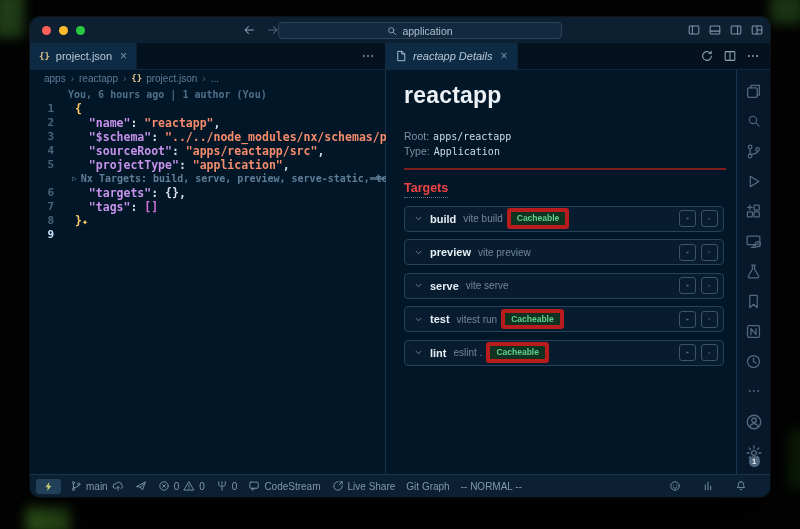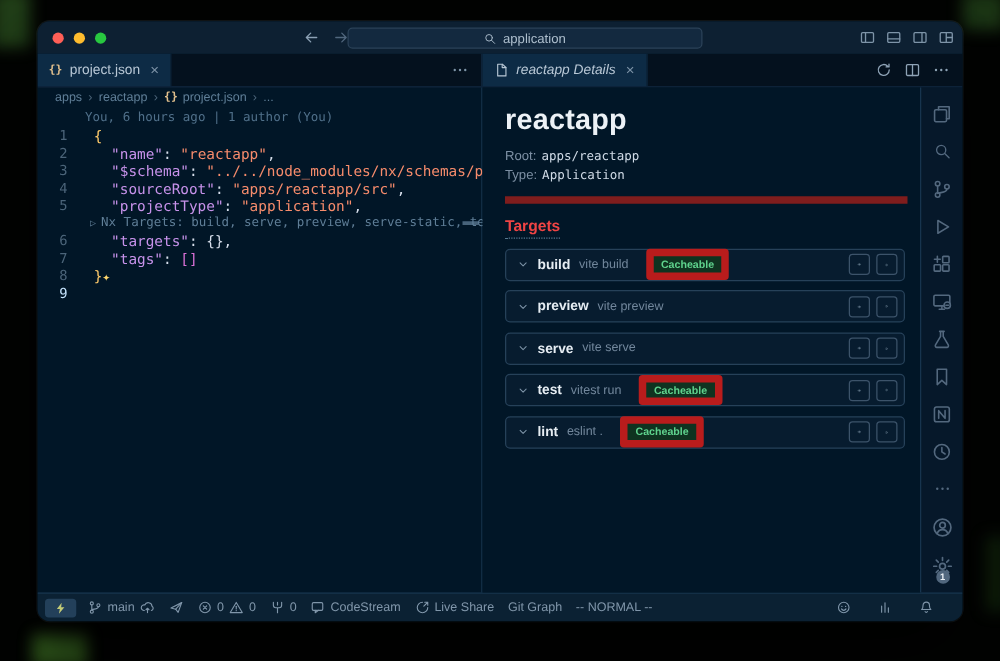--- a/index.html
+++ b/index.html
@@ -37,49 +37,49 @@
   .tab.preview .tab-label{font-style:italic;}
   .tab-more{position:absolute;right:10px;top:0;height:100%;display:flex;align-items:center;color:#7e94a8;}
   .rt-actions{position:absolute;right:10px;top:0;height:100%;display:flex;align-items:center;gap:9px;color:#8ea3b6;}
 
   
   .content{flex:1;display:flex;min-height:0;}
   .left-group{width:355px;flex:0 0 auto;border-right:1px solid #17344e;display:flex;flex-direction:column;position:relative;}
   .breadcrumb{height:16px;display:flex;align-items:center;gap:5px;padding-left:14px;font-size:10px;color:#5f7e97;}
   .bc-sep{color:#4b6479;}
   .bc-icon{color:#e2c08d;font-family:"DejaVu Sans Mono",monospace;font-size:9px;font-weight:bold;}
-  .editor{flex:1;font-family:"DejaVu Sans Mono",monospace;font-size:11.5px;padding-top:2px;}
+  .editor{flex:1;font-family:"DejaVu Sans Mono",monospace;font-size:11.5px;padding-top:2px;font-weight:bold;}
   .ed-row{display:flex;height:14px;line-height:14px;white-space:pre;}
   .gut{width:24px;text-align:right;color:#4b6479;flex:0 0 auto;padding-right:21px;font-size:11px;}
   .gut.cur{color:#c5e4fd;}
   .annot{padding-left:38px;color:#50708a;font-size:10px;}
   .lens{padding-left:42px;color:#5f7e97;font-size:10px;display:flex;align-items:center;gap:4px;}
   .lens .lens-play{font-size:8px;}
   .tk-pl{color:#d6deeb}.tk-key{color:#c792ea}.tk-str{color:#f78c6c}
   .tk-b1{color:#ffcb6b}.tk-b2{color:#d6deeb}.tk-b3{color:#da70d6}
   .tk-spark{color:#ffd76d;font-size:10px;}
   .scroll-dash{position:absolute;right:2px;top:107px;width:13px;height:3px;background:#5f7e97;opacity:.75;}
 
   
   .right-group{flex:1;position:relative;padding:12px 10px 0 18px;overflow:hidden;background:#011627;}
   .dt-title{font-size:23px;font-weight:700;color:#ecf1f6;letter-spacing:.2px;}
   .graph-btn{position:absolute;right:10px;top:12px;height:20px;border:1px solid #46596c;border-radius:5px;
              display:flex;align-items:center;gap:6px;padding:0 9px;color:#d9e2ea;font-size:11px;background:transparent;}
-  .info{margin-top:9px;padding-bottom:9px;border-bottom:6px solid #7f1d1d;font-size:10.5px;line-height:14px;}
+  .info{margin-top:20px;padding-bottom:9px;border-bottom:2px solid #7f1d1d;font-size:10.5px;line-height:14px;}
   .info .lbl{color:#7d90a4;}
   .info .val{color:#cfdae6;font-family:"DejaVu Sans Mono",monospace;font-size:10px;margin-left:4px;}
   .targets-h{margin-top:11px;display:inline-block;font-size:12.5px;font-weight:700;color:#ef4444;
              border-bottom:1px dotted #57788f;padding-bottom:2px;}
   .trow{height:24px;border:1px solid #264159;border-radius:4px;background:#071c2f;display:flex;align-items:center;
         padding:0 5px 0 8px;margin-top:7.5px;margin-right:2px;}
   .trow .chev{color:#7d93a7;display:flex;margin-right:6px;}
   .trow .tname{font-size:11px;font-weight:700;color:#e6edf3;}
   .trow .tcmd{font-size:10px;color:#72879c;margin-left:7px;}
-  .badge{margin-left:14px;font-size:8.5px;font-weight:700;color:#5fd38d;background:#0f3320;
-         border:6px solid #b91c1c;border-radius:3px;padding:2px 6px;line-height:1;}
+  .badge{margin-left:4px;font-size:8.5px;font-weight:700;color:#5fd38d;background:#0f3320;
+         border:4px solid #b91c1c;border-radius:3px;padding:2px 6px;line-height:1;}
   .spacer{flex:1;}
   .ibtn{width:17px;height:17px;border:1px solid #3c536a;border-radius:3px;display:flex;align-items:center;
         justify-content:center;margin-left:5px;color:#aabdd0;background:transparent;}
 
   
   .activity{width:33px;flex:0 0 auto;border-left:1px solid #17344e;background:#06182a;display:flex;
             flex-direction:column;align-items:center;padding:6px 0 6px;color:#53687e;}
   .act-icon{height:30px;width:100%;display:flex;align-items:center;justify-content:center;}
   .act-spacer{flex:1;}
   .act-bottom .act-icon{height:31px;}

